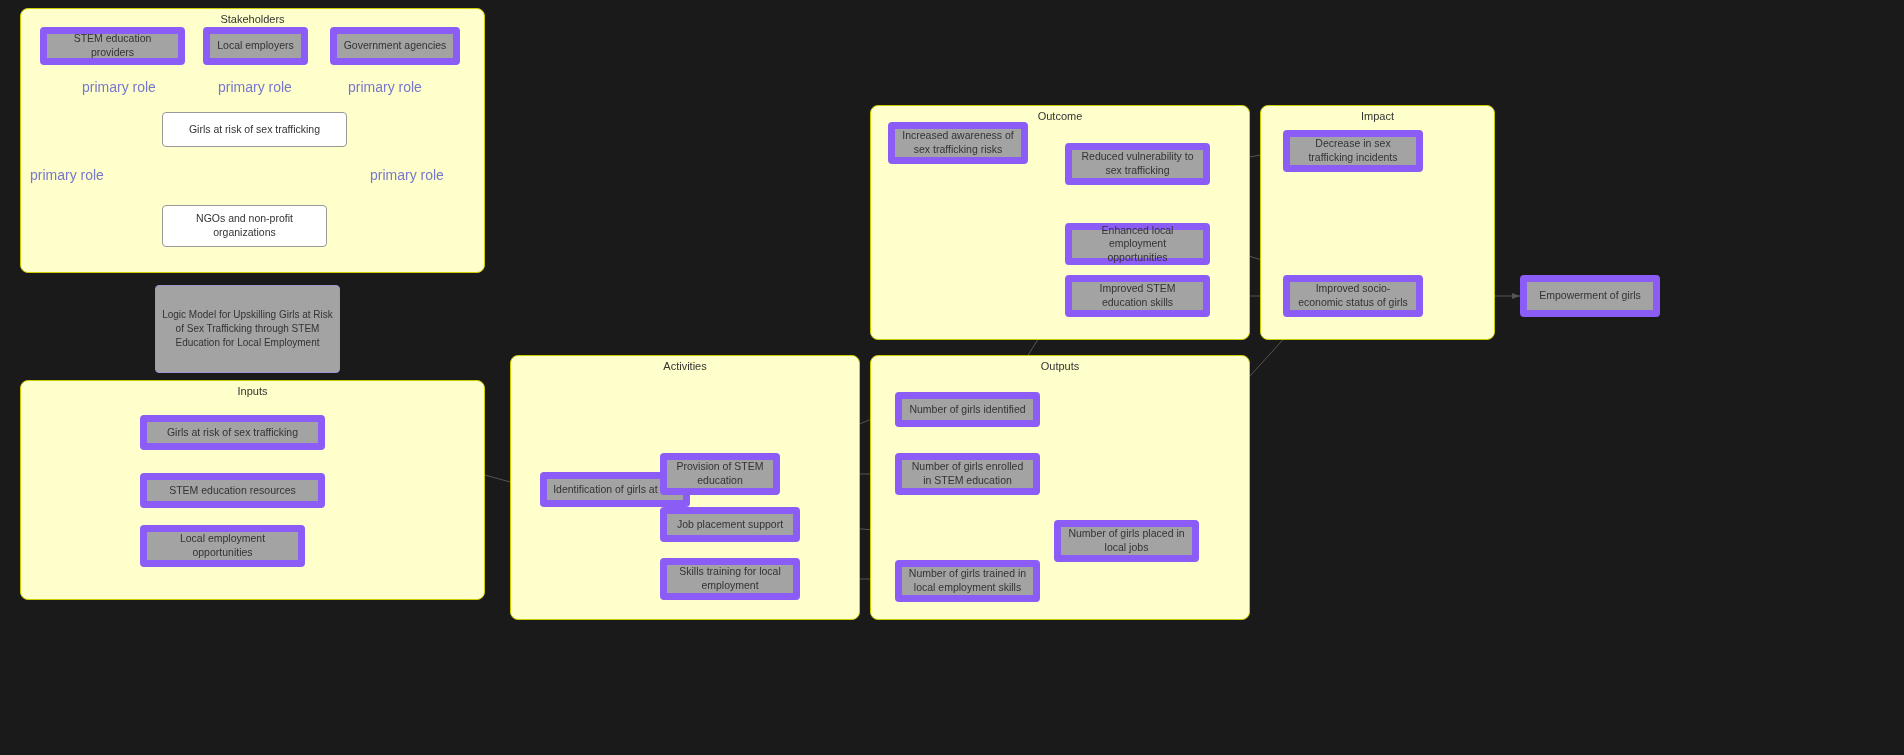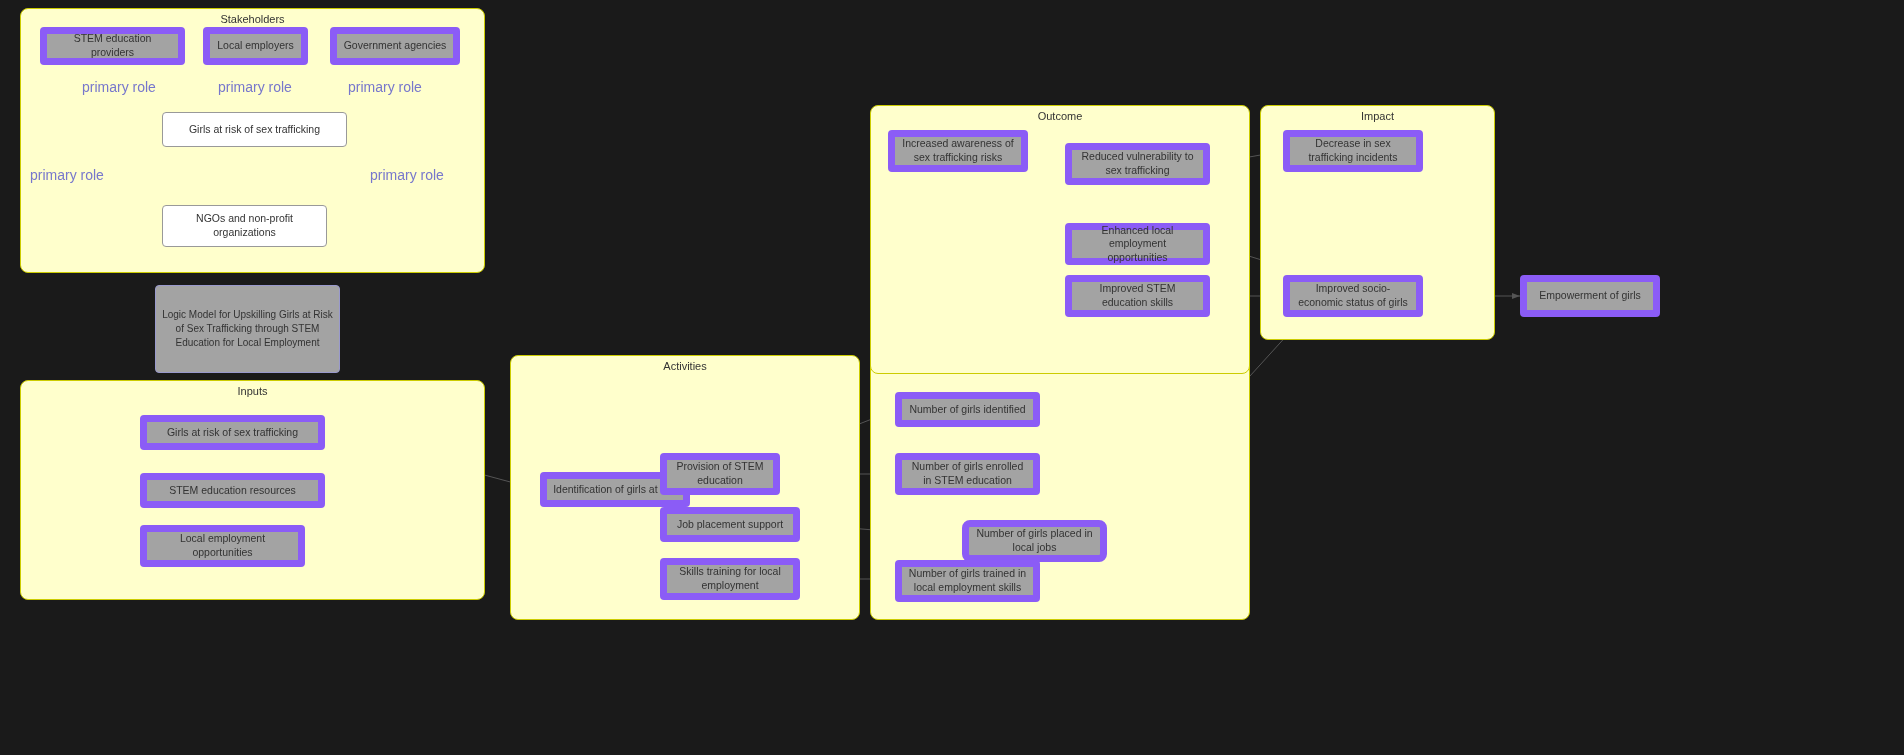--- a/index.html
+++ b/index.html
@@ -196,29 +196,29 @@
   <div class="node-box" style="left:660px;top:558px;width:140px;height:42px;">Skills training for local employment</div>
 
   <div class="section-box" style="left:870px;top:355px;width:380px;height:265px;">
     <span class="section-label">Outputs</span>
   </div>
 
   <div class="node-box" style="left:895px;top:392px;width:145px;height:35px;">Number of girls identified</div>
 
   <div class="node-box" style="left:895px;top:453px;width:145px;height:42px;">Number of girls enrolled in STEM education</div>
 
-  <div class="node-box" style="left:962px;top:520px;width:145px;height:42px;border-radius:8px;">Number of girls placed in local jobs</div>
+  <div class="node-box" style="left:1054px;top:520px;width:145px;height:42px;">Number of girls placed in local jobs</div>
 
   <div class="node-box" style="left:895px;top:560px;width:145px;height:42px;">Number of girls trained in local employment skills</div>
 
-  <div class="section-box" style="left:870px;top:105px;width:380px;height:269px;">
+  <div class="section-box" style="left:870px;top:105px;width:380px;height:235px;">
     <span class="section-label">Outcome</span>
   </div>
 
-  <div class="node-box" style="left:888px;top:130px;width:140px;height:42px;">Increased awareness of sex trafficking risks</div>
+  <div class="node-box" style="left:888px;top:122px;width:140px;height:42px;">Increased awareness of sex trafficking risks</div>
 
   <div class="node-box" style="left:1065px;top:223px;width:145px;height:42px;">Enhanced local employment opportunities</div>
 
   <div class="node-box" style="left:1065px;top:143px;width:145px;height:42px;">Reduced vulnerability to sex trafficking</div>
 
   <div class="node-box" style="left:1065px;top:275px;width:145px;height:42px;">Improved STEM education skills</div>
 
   <div class="section-box" style="left:1260px;top:105px;width:235px;height:235px;">
     <span class="section-label">Impact</span>
   </div>

